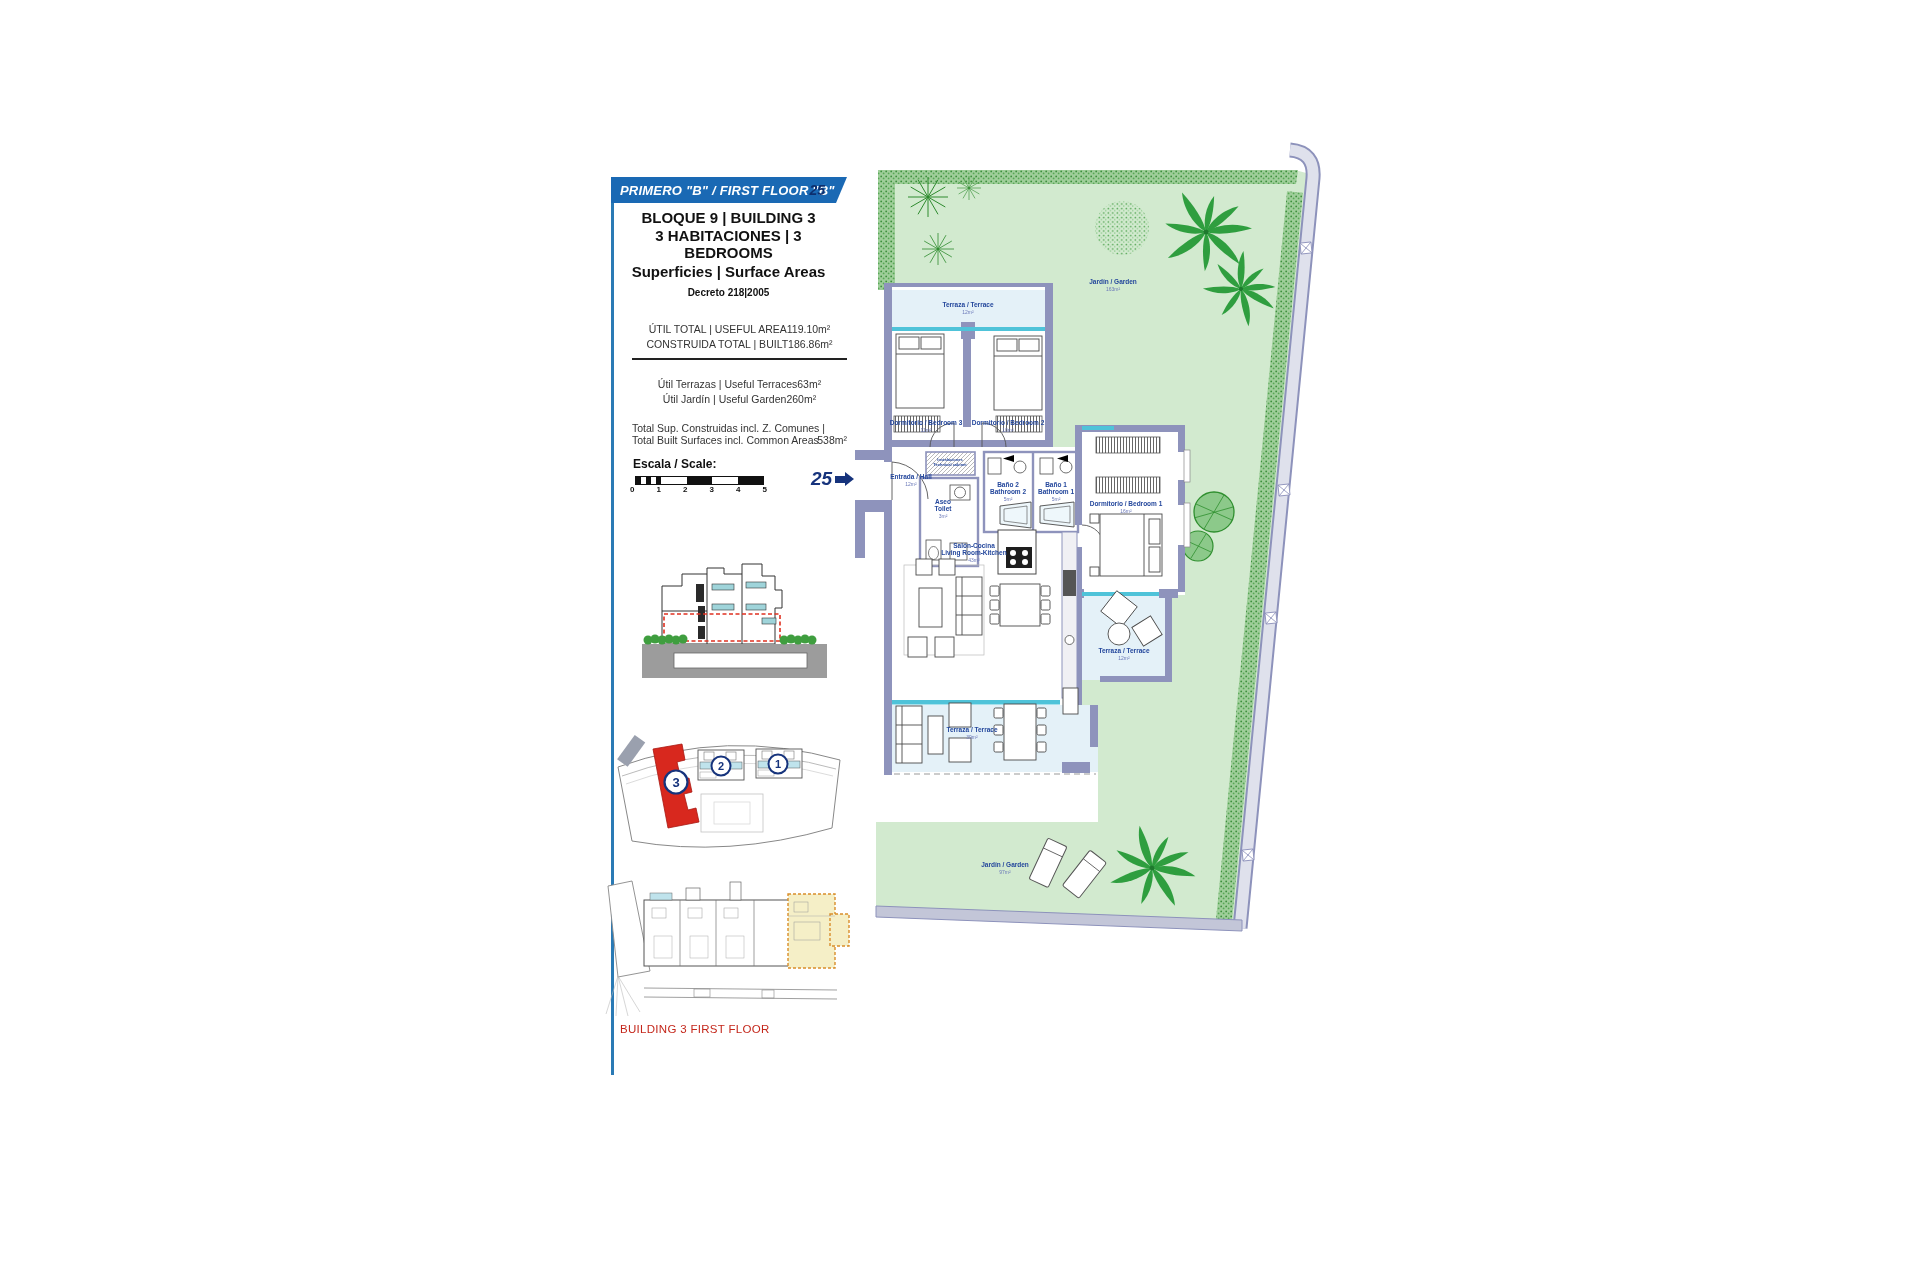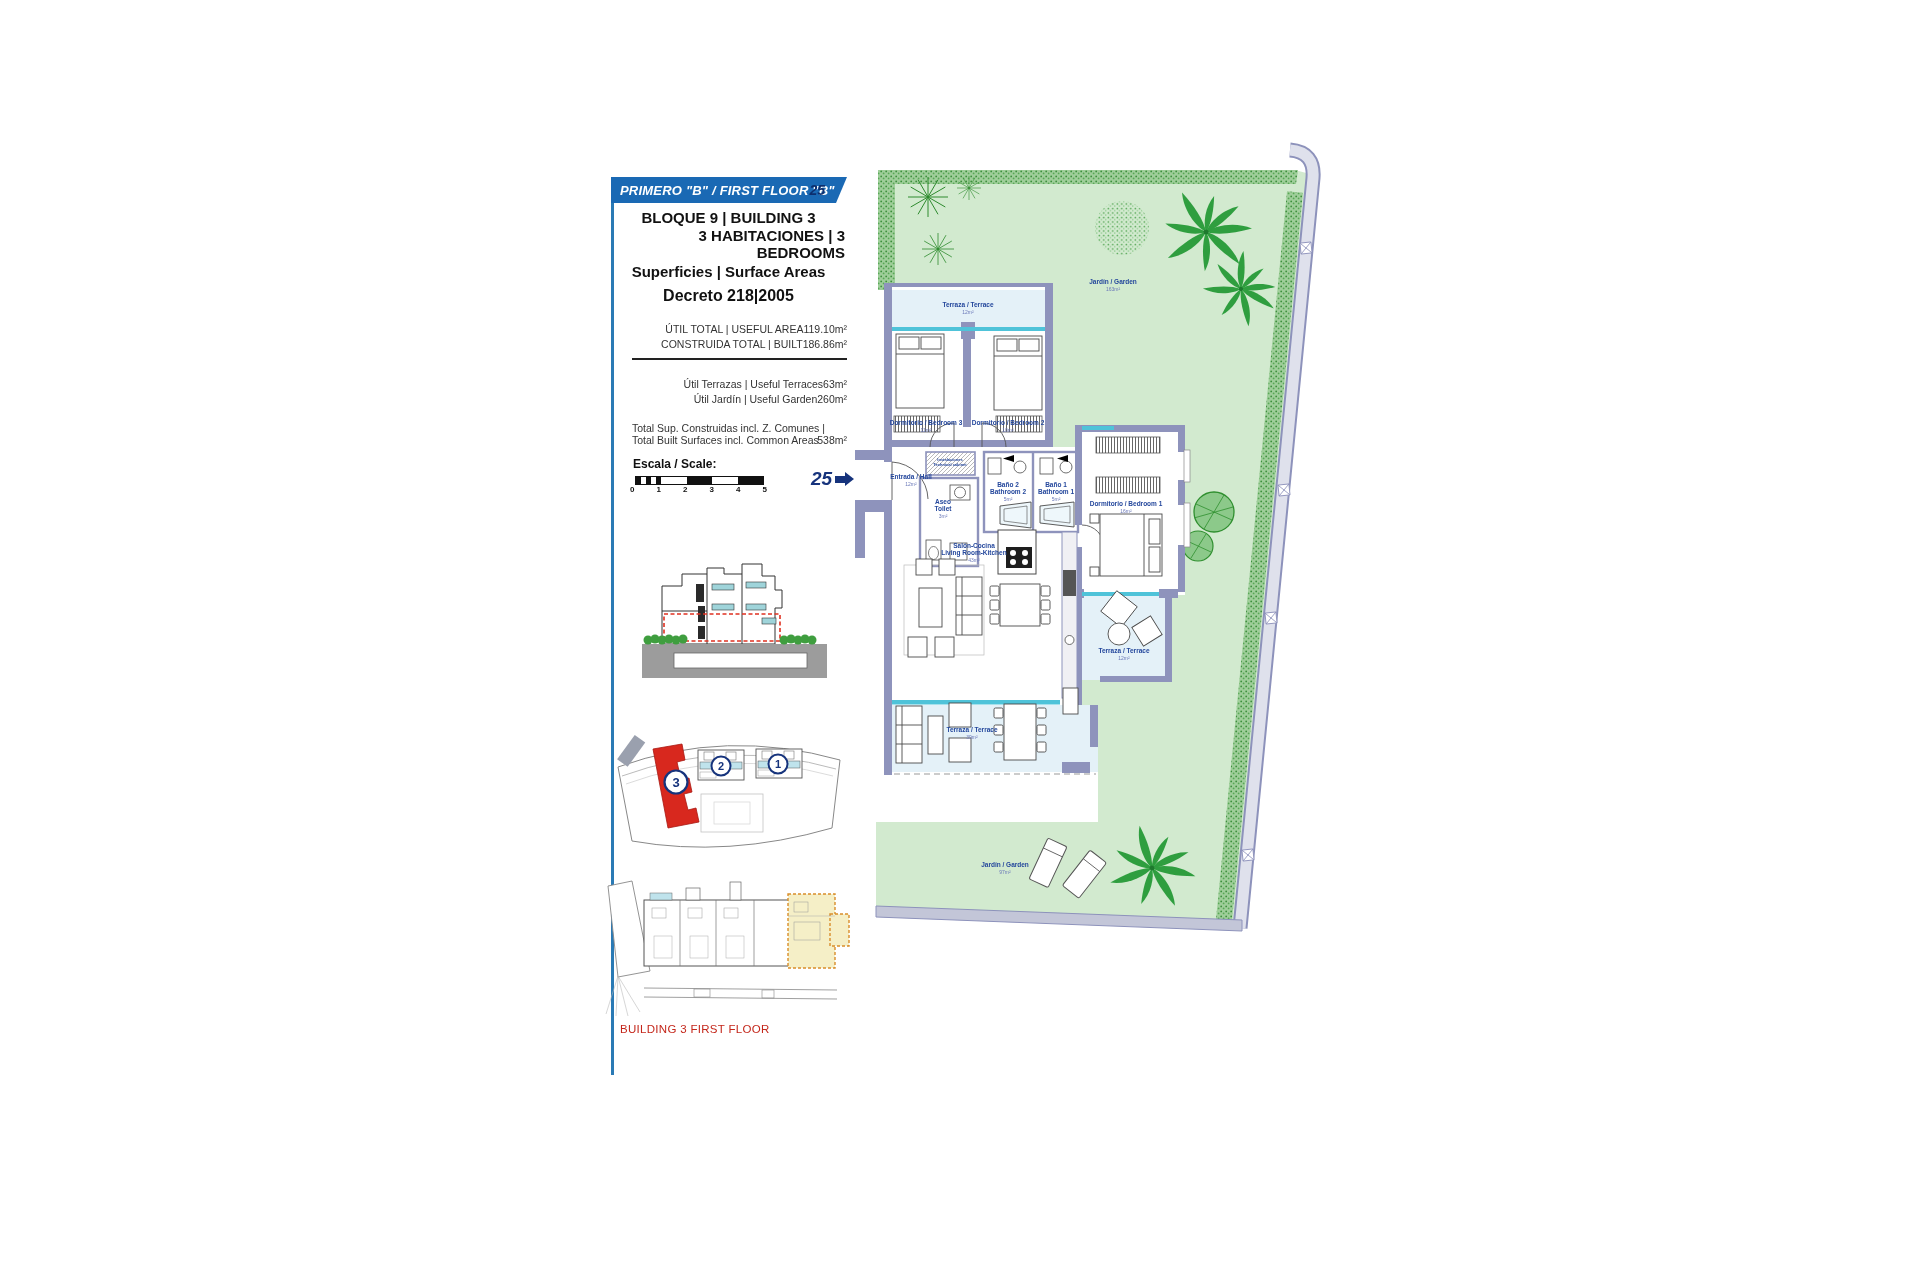--- a/index.html
+++ b/index.html
@@ -9,25 +9,25 @@
 
   
   .panel-line{left:611px;top:177px;width:3px;height:898px;background:#2a7ab5;}
   .banner{left:611px;top:177px;width:236px;height:26px;background:#1a69b4;
           clip-path:polygon(0 0,100% 0,calc(100% - 11px) 100%,0 100%);
           display:flex;align-items:center;}
   .banner .ttl{color:#ffffff;font-weight:bold;font-style:italic;font-size:13px;padding-left:9px;letter-spacing:.2px;white-space:nowrap;}
   .banner .num{position:absolute;right:22px;color:#0d2f6e;font-weight:bold;font-size:14px;font-style:italic;}
   .ctr{left:612px;width:233px;text-align:center;color:#111;font-weight:bold;}
   .sub1{top:209px;font-size:15px;}
-  .sub2{top:227px;font-size:15px;text-align:right;}
+  .sub2{top:227px;font-size:15px;}
   .sec1{top:263px;font-size:15px;}
-  .sec2{top:287px;font-size:16px;}
+  .sec2{top:287px;font-size:10px;}
   .tbl{left:632px;width:215px;font-size:10.5px;color:#333;}
-  .tbl .row{display:flex;justify-content:flex-end;line-height:15px;}
+  .tbl .row{display:flex;justify-content:center;line-height:15px;}
   .hr{left:632px;top:358px;width:215px;border-top:2px solid #222;height:0;}
   .tot{left:632px;width:215px;font-size:10.5px;color:#333;line-height:12px;position:absolute;}
   .tot .val{position:absolute;right:0;bottom:0;}
   .scale-lbl{left:633px;top:457px;font-size:12px;font-weight:bold;color:#111;}
   .scale-bar{left:635px;top:476px;width:127px;height:7px;border:1px solid #111;display:flex;}
   .scale-bar .seg{height:100%;}
   .scale-nums{left:630px;top:485px;width:137px;display:flex;justify-content:space-between;
               font-size:8px;font-weight:bold;color:#111;}
   .caption-red{left:620px;top:1023px;font-size:11.5px;font-weight:normal;color:#c4271b;letter-spacing:.3px;}
 

